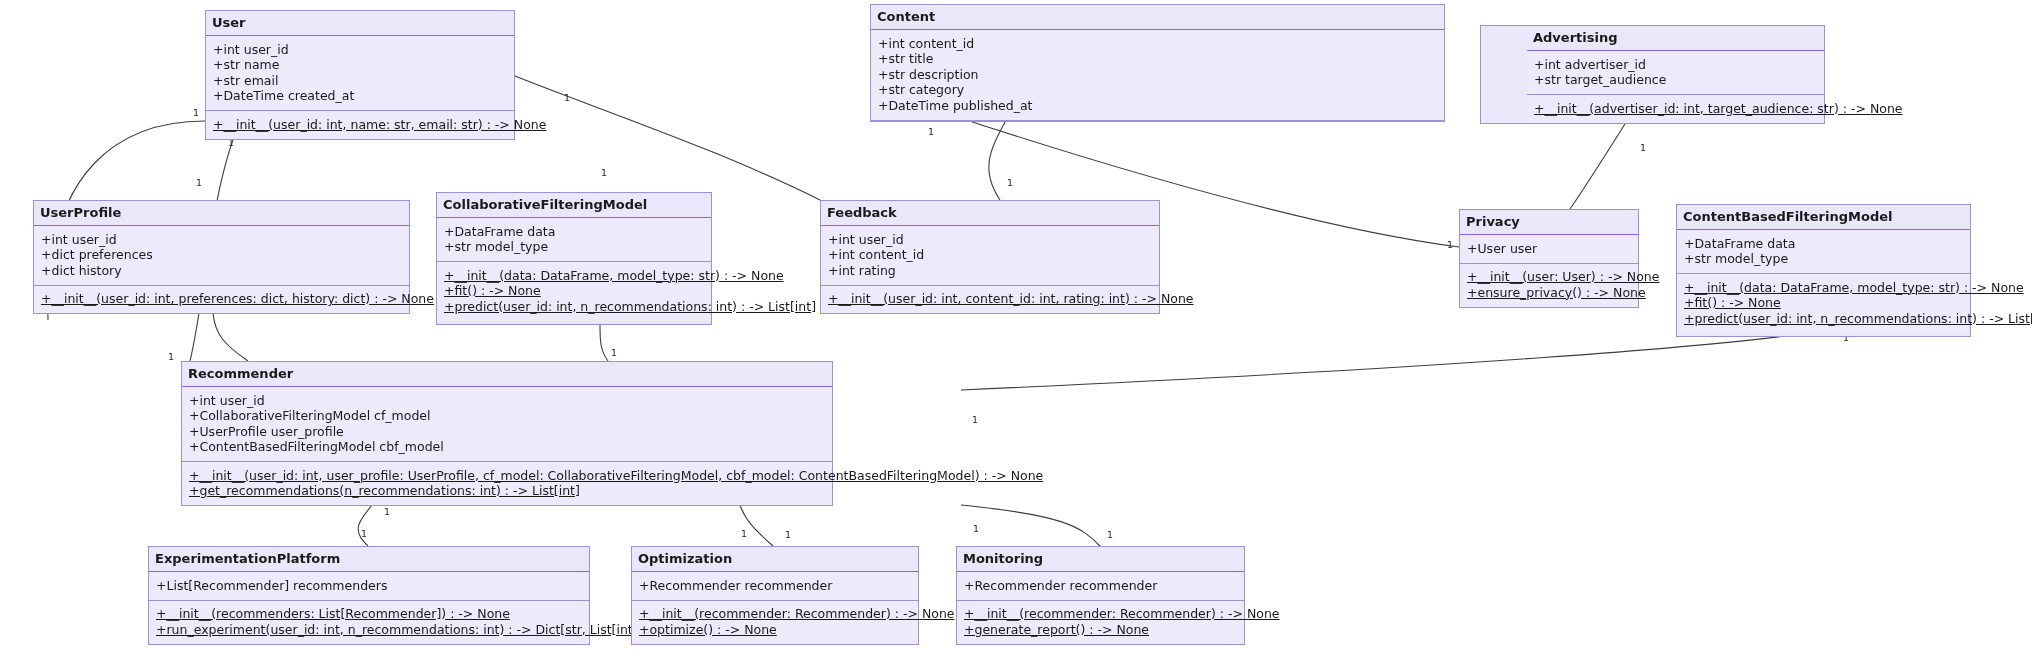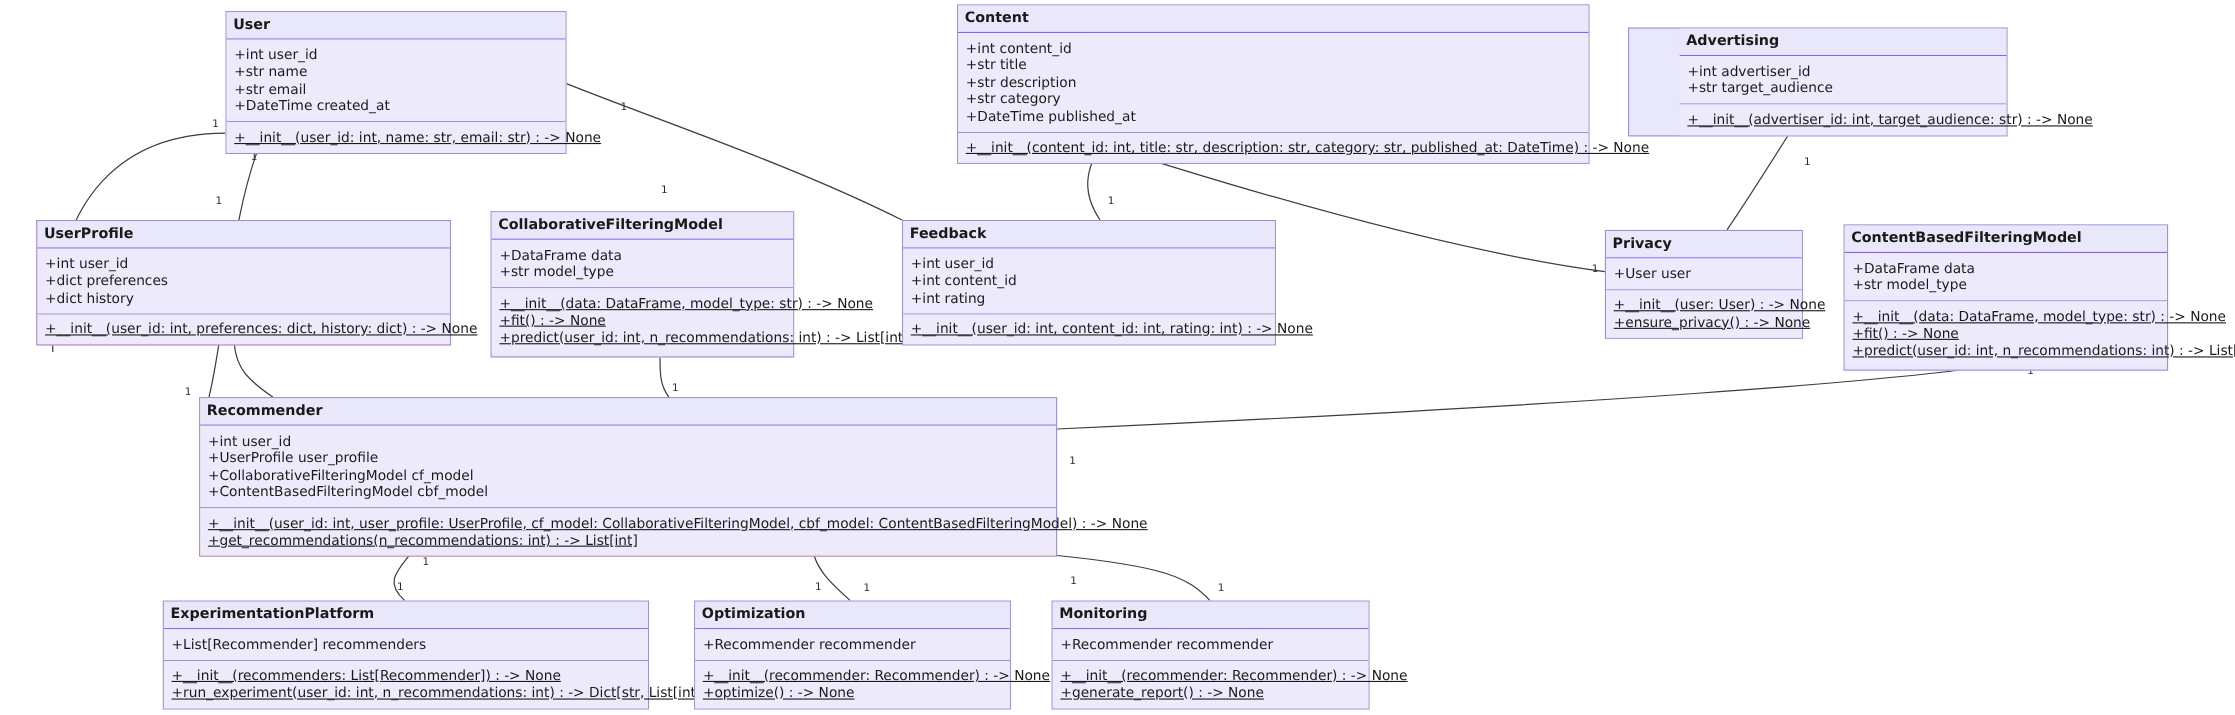--- a/index.html
+++ b/index.html
@@ -128,23 +128,20 @@
       </div>
       <div class="uml-class" style="left: 870px; top: 4px; width: 575px; min-height: 118px; background: rgb(233, 231, 250); border-color: rgb(154, 146, 214);">
         <div class="uml-title">Content</div>
         <div class="uml-attrs">
           <div class="uml-row">+int content_id</div>
           <div class="uml-row">+str title</div>
           <div class="uml-row">+str description</div>
           <div class="uml-row">+str category</div>
           <div class="uml-row">+DateTime published_at</div>
         </div>
-        <div class="uml-methods">
-          <div class="uml-row">+__init__(content_id: int, title: str, description: str, category: str, published_at: DateTime) : -&gt; None</div>
-        </div>
       </div>
       <div class="uml-class" style="left: 1480px; top: 25px; width: 345px; min-height: 75px; background: rgb(233, 231, 250); border-color: rgb(154, 146, 214); padding-left: 46px;">
         <div class="uml-title">Advertising</div>
         <div class="uml-attrs">
           <div class="uml-row">+int advertiser_id</div>
           <div class="uml-row">+str target_audience</div>
         </div>
         <div class="uml-methods">
           <div class="uml-row">+__init__(advertiser_id: int, target_audience: str) : -&gt; None</div>
         </div>
@@ -153,21 +150,21 @@
         <div class="uml-title">UserProfile</div>
         <div class="uml-attrs">
           <div class="uml-row">+int user_id</div>
           <div class="uml-row">+dict preferences</div>
           <div class="uml-row">+dict history</div>
         </div>
         <div class="uml-methods">
           <div class="uml-row">+__init__(user_id: int, preferences: dict, history: dict) : -&gt; None</div>
         </div>
       </div>
-      <div class="uml-class" style="left: 446px; top: 192px; width: 276px; min-height: 133px; background: rgb(233, 231, 250); border-color: rgb(154, 146, 214);">
+      <div class="uml-class" style="left: 436px; top: 192px; width: 276px; min-height: 133px; background: rgb(233, 231, 250); border-color: rgb(154, 146, 214);">
         <div class="uml-title">CollaborativeFilteringModel</div>
         <div class="uml-attrs">
           <div class="uml-row">+DataFrame data</div>
           <div class="uml-row">+str model_type</div>
         </div>
         <div class="uml-methods">
           <div class="uml-row">+__init__(data: DataFrame, model_type: str) : -&gt; None</div>
           <div class="uml-row">+fit() : -&gt; None</div>
           <div class="uml-row">+predict(user_id: int, n_recommendations: int) : -&gt; List[int]</div>
         </div>
@@ -198,26 +195,26 @@
         <div class="uml-attrs">
           <div class="uml-row">+DataFrame data</div>
           <div class="uml-row">+str model_type</div>
         </div>
         <div class="uml-methods">
           <div class="uml-row">+__init__(data: DataFrame, model_type: str) : -&gt; None</div>
           <div class="uml-row">+fit() : -&gt; None</div>
           <div class="uml-row">+predict(user_id: int, n_recommendations: int) : -&gt; List[int]</div>
         </div>
       </div>
-      <div class="uml-class" style="left: 181px; top: 361px; width: 780px; min-height: 144px; background: #fdba74; border-color: rgb(154, 146, 214);">
+      <div class="uml-class" style="left: 181px; top: 361px; width: 652px; min-height: 144px; background: #4c1d95; border-color: rgb(154, 146, 214);">
         <div class="uml-title">Recommender</div>
         <div class="uml-attrs">
           <div class="uml-row">+int user_id</div>
+          <div class="uml-row">+CollaborativeFilteringModel cf_model</div>
           <div class="uml-row">+UserProfile user_profile</div>
-          <div class="uml-row">+CollaborativeFilteringModel cf_model</div>
           <div class="uml-row">+ContentBasedFilteringModel cbf_model</div>
         </div>
         <div class="uml-methods">
           <div class="uml-row">+__init__(user_id: int, user_profile: UserProfile, cf_model: CollaborativeFilteringModel, cbf_model: ContentBasedFilteringModel) : -&gt; None</div>
           <div class="uml-row">+get_recommendations(n_recommendations: int) : -&gt; List[int]</div>
         </div>
       </div>
       <div class="uml-class" style="left: 148px; top: 546px; width: 442px; min-height: 98px; background: rgb(233, 231, 250); border-color: rgb(154, 146, 214);">
         <div class="uml-title">ExperimentationPlatform</div>
         <div class="uml-attrs">

